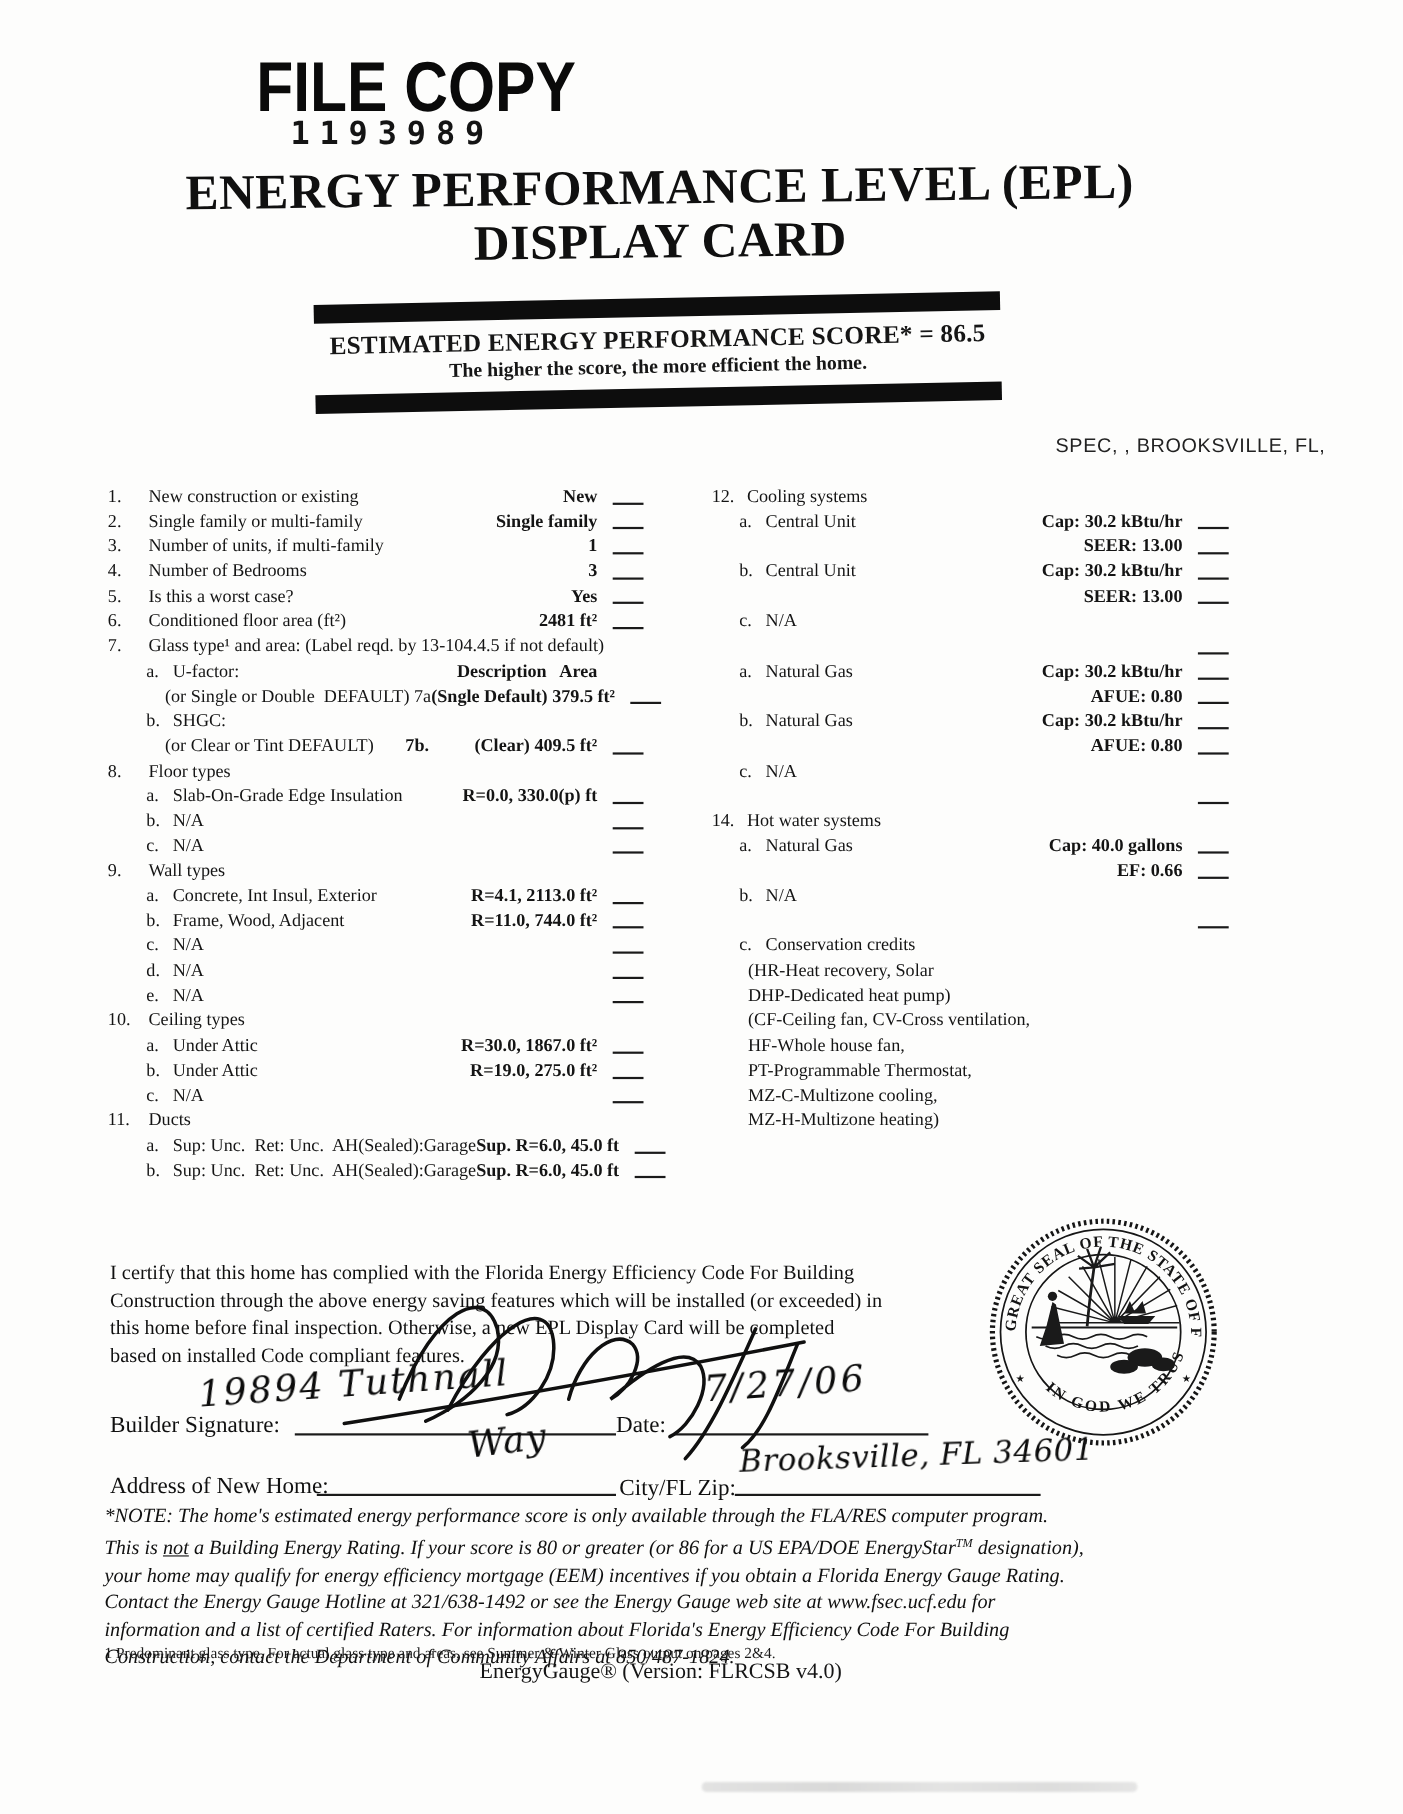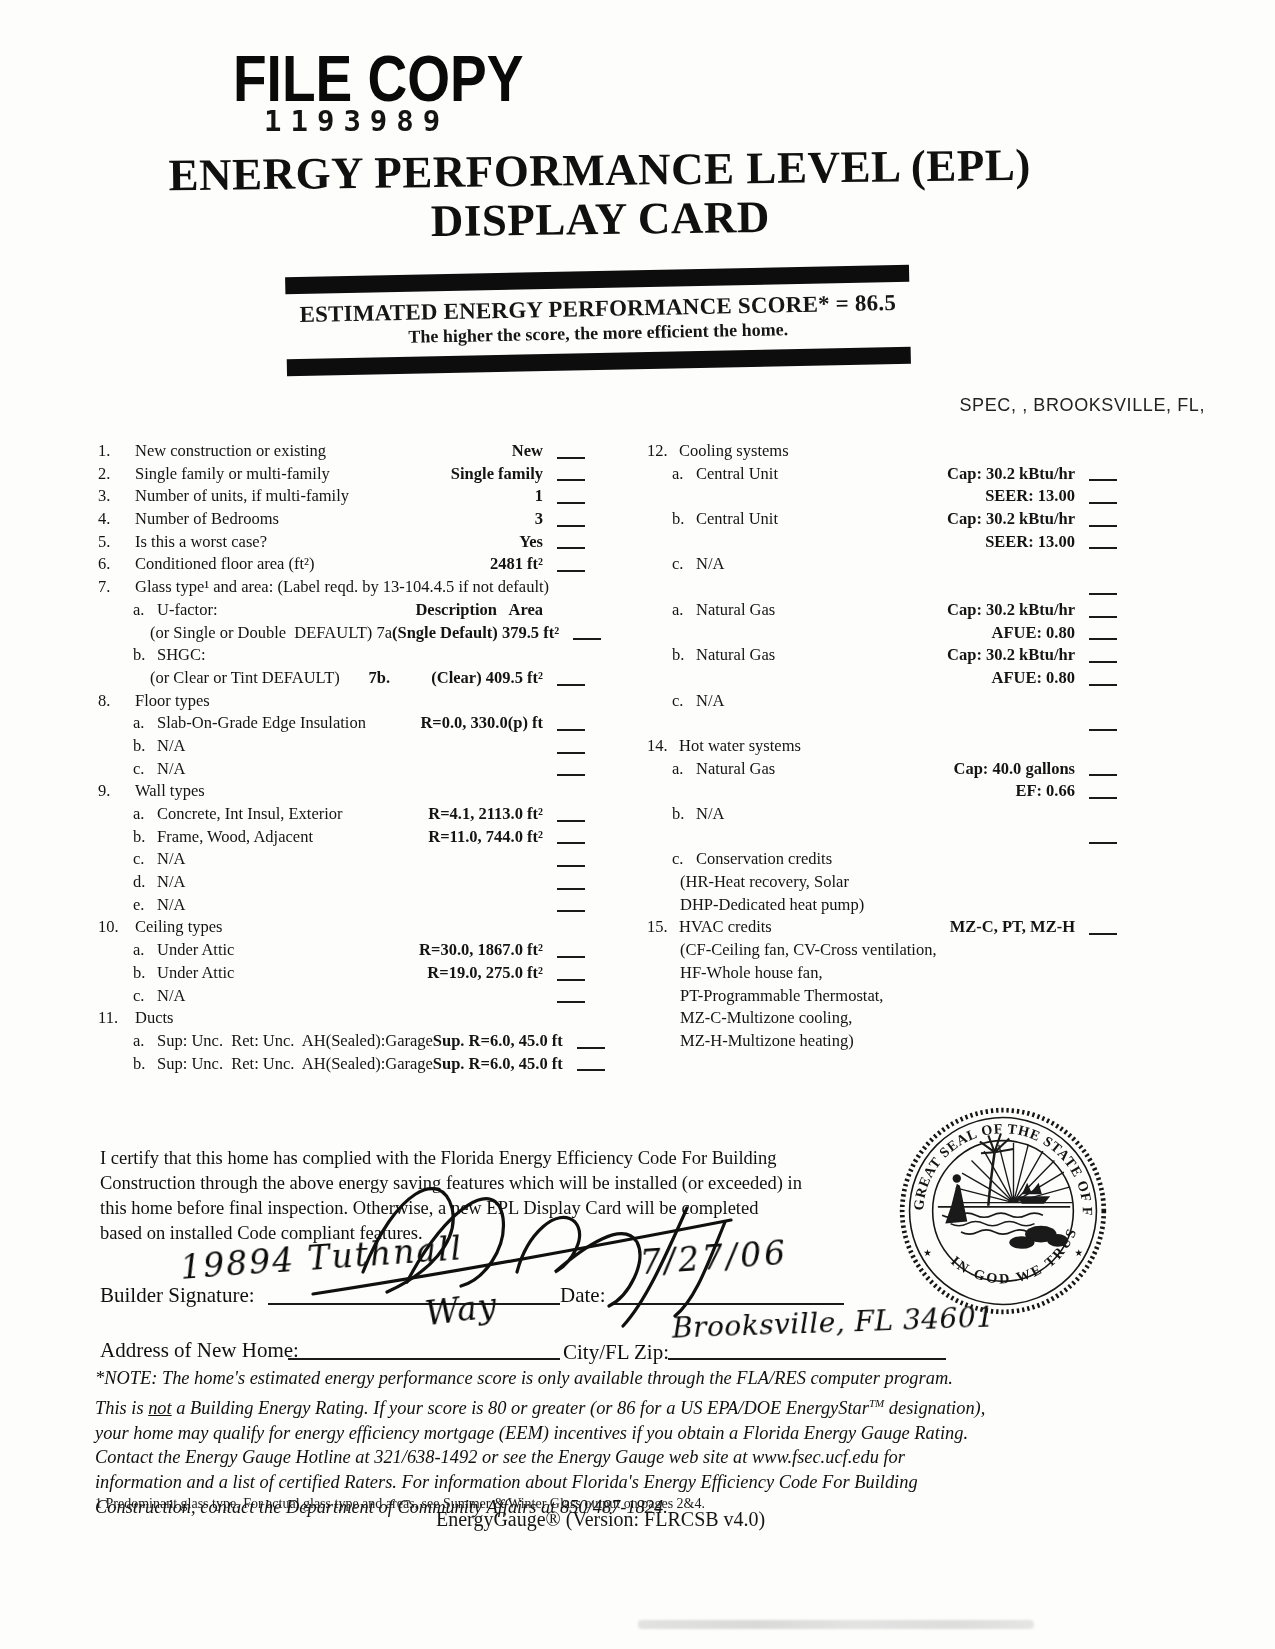--- a/index.html
+++ b/index.html
@@ -432,27 +432,20 @@
         <span class="fsp"></span>
         <span class="fval"></span>
         <span class="fblank"></span>
       </div>
       <div class="frow ind2">
         <span class="fnum"></span>
         <span class="flbl">DHP-Dedicated heat pump)</span>
         <span class="fsp"></span>
         <span class="fval"></span>
         <span class="fblank"></span>
-      </div>
-      <div class="frow">
-        <span class="fnum">15.</span>
-        <span class="flbl">HVAC credits</span>
-        <span class="fsp"></span>
-        <span class="fval">MZ-C, PT, MZ-H</span>
-        <span class="fblank on"></span>
       </div>
       <div class="frow ind2">
         <span class="fnum"></span>
         <span class="flbl">(CF-Ceiling fan, CV-Cross ventilation,</span>
         <span class="fsp"></span>
         <span class="fval"></span>
         <span class="fblank"></span>
       </div>
       <div class="frow ind2">
         <span class="fnum"></span>

